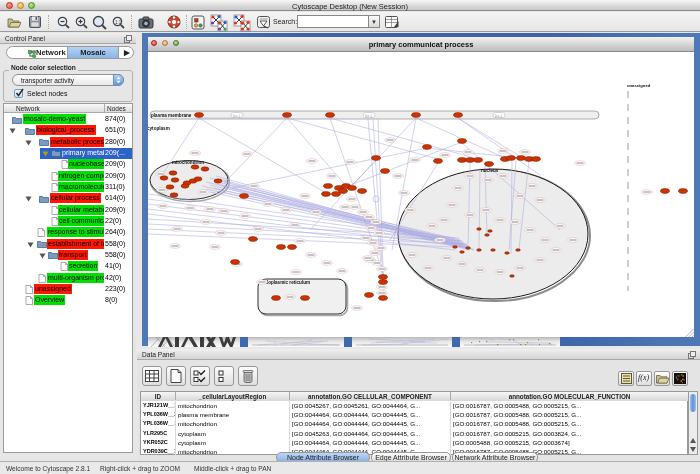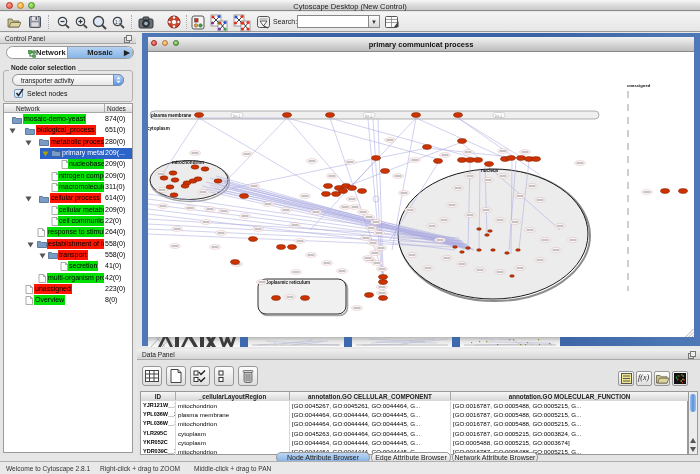--- a/index.html
+++ b/index.html
@@ -39,21 +39,21 @@
 .tblcell{font-size:6.2px;color:#000;line-height:9.2px;height:9.2px;overflow:hidden;white-space:nowrap;padding-left:2px;}
 .dtab{top:103px;height:11px;border:1px solid #999;background:linear-gradient(#fdfdfd,#d8d8d8);border-radius:5px;font-size:7px;color:#222;text-align:center;line-height:10px;}
 .statusbar{left:0;top:461px;width:700px;height:13px;background:#e9e9e9;border-top:1px solid #b0b0b0;}
 .stxt{top:3px;font-size:6.6px;color:#333;}
 </style></head>
 <body>
 <div class="titlebar abs">
   <div class="tl abs" style="left:6px;background:radial-gradient(circle at 35% 30%,#ff9a8a,#ee4b36);border:0.5px solid #b03020;"></div>
   <div class="tl abs" style="left:17px;background:radial-gradient(circle at 35% 30%,#ffd88a,#f5a623);border:0.5px solid #c08020;"></div>
   <div class="tl abs" style="left:28px;background:radial-gradient(circle at 35% 30%,#b8e986,#5aba2f);border:0.5px solid #4a9020;"></div>
-  <div class="title-text abs">Cytoscape Desktop (New Control)</div>
+  <div class="title-text abs">Cytoscape Desktop (New Session)</div>
 </div>
 <div class="toolbar abs">
 <svg class="abs" style="left:7px;top:5px" width="14" height="12" viewBox="0 0 14 12">
       <path d="M1 3 L1 10 L12 10 L12 4 L6 4 L5 2 L1 2 Z" fill="#c8bf8a" stroke="#6b6345" stroke-width="0.8"></path>
       <path d="M2 10 L4 5.5 L14 5.5 L12 10 Z" fill="#ddd5a0" stroke="#6b6345" stroke-width="0.8"></path>
     </svg>
 <svg class="abs" style="left:29px;top:4px" width="12" height="12" viewBox="0 0 12 12">
       <rect x="0.5" y="0.5" width="11" height="11" rx="1" fill="#9aa2b0" stroke="#4a5160"></rect>
       <rect x="3" y="0.5" width="6" height="4" fill="#e8e8e8"></rect>
       <rect x="6.5" y="1" width="1.6" height="2.8" fill="#555"></rect>
@@ -595,21 +595,21 @@
   <div class="tabs abs">
     <div class="tabseg abs" style="left:0;top:0;width:60px;text-align:left;padding-left:29px;">Network</div>
     <svg class="abs" style="left:21px;top:3px" width="8" height="8" viewBox="0 0 8 8">
         <line x1="2" y1="1.5" x2="2" y2="6.5" stroke="#2a7a2a"></line>
         <line x1="2" y1="2" x2="6" y2="2" stroke="#2a7a2a"></line>
         <line x1="2" y1="6" x2="6" y2="6" stroke="#2a7a2a"></line>
         <rect x="0.5" y="0.5" width="3" height="3" fill="#4caf50" stroke="#1a5a1a" stroke-width="0.5"></rect>
         <rect x="4.8" y="0.8" width="2.6" height="2.6" fill="#4caf50" stroke="#1a5a1a" stroke-width="0.5"></rect>
         <rect x="4.8" y="4.8" width="2.6" height="2.6" fill="#4caf50" stroke="#1a5a1a" stroke-width="0.5"></rect>
       </svg>
-    <div class="tabseg abs" style="left:60px;top:0;width:66px;background:linear-gradient(#b5d2f2,#7fb0e4);border-left:1px solid #9a9a9a;border-right:1px solid #9a9a9a;">Mosaic</div>
+    <div class="tabseg abs" style="left:60px;top:0;width:52px;background:linear-gradient(#b5d2f2,#7fb0e4);border-left:1px solid #9a9a9a;border-right:1px solid #9a9a9a;">Mosaic</div>
     <div class="tabseg abs" style="left:112px;top:0;width:16px;">▶</div>
   </div>
   <div class="groupbox abs"></div>
   <div class="grouplbl abs">Node color selection</div>
   <div class="combo abs">transporter activity</div>
   <div class="combocap abs">
       <svg width="9" height="10" viewBox="0 0 11 12" style="display:block">
         <path d="M5.5 2 L8 5 L3 5 Z" fill="#fff"></path>
         <path d="M5.5 10 L8 7 L3 7 Z" fill="#fff"></path>
       </svg>

